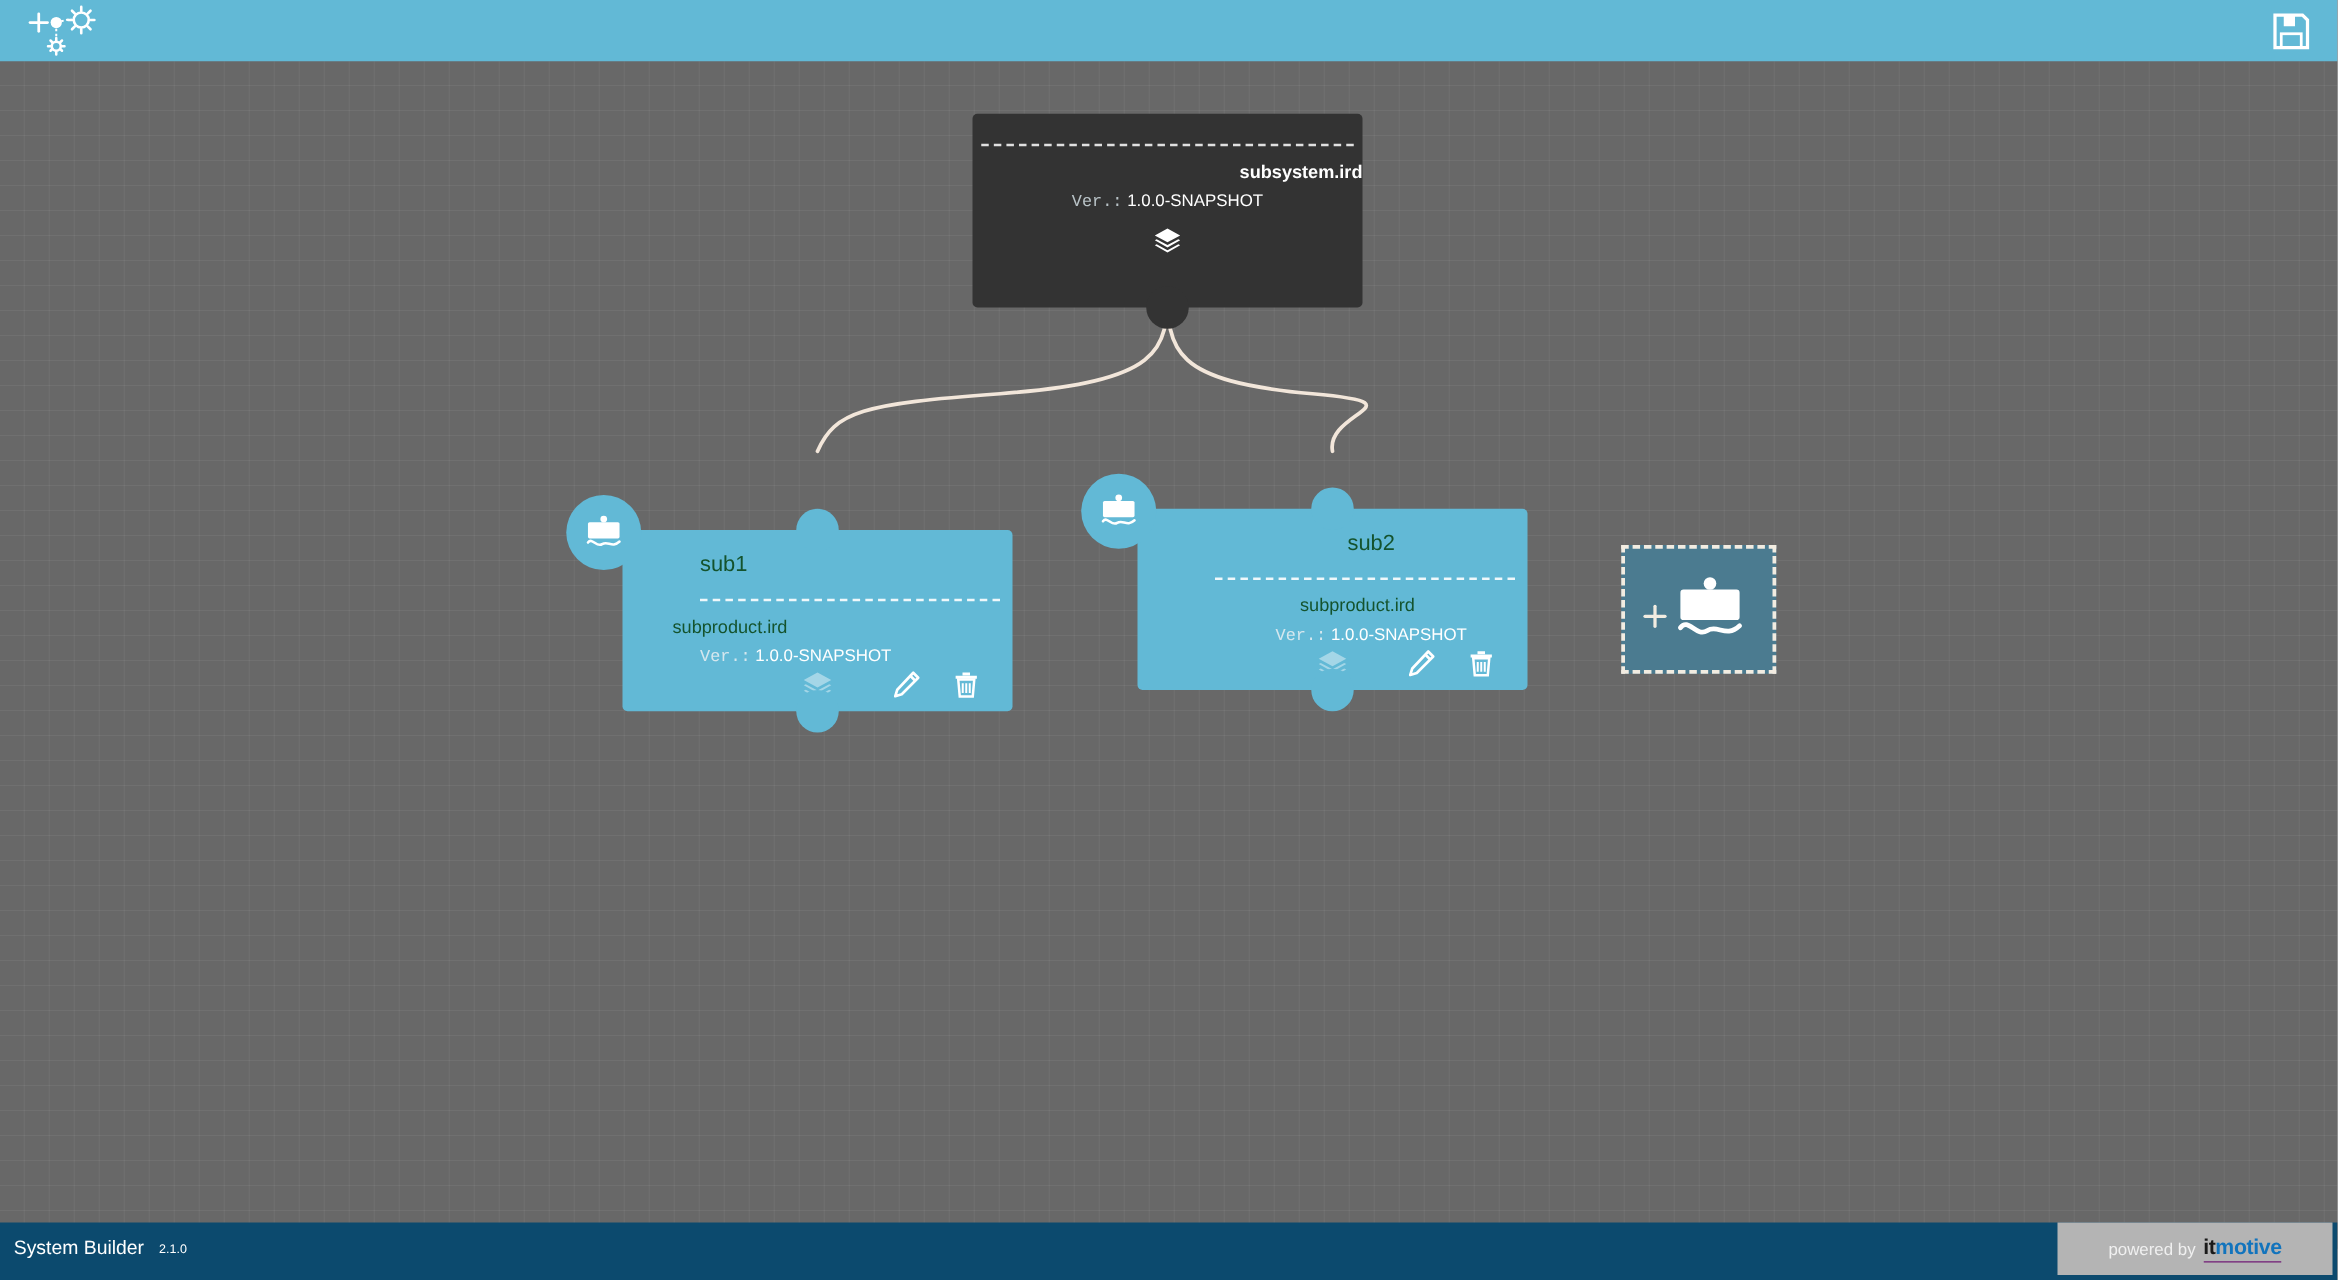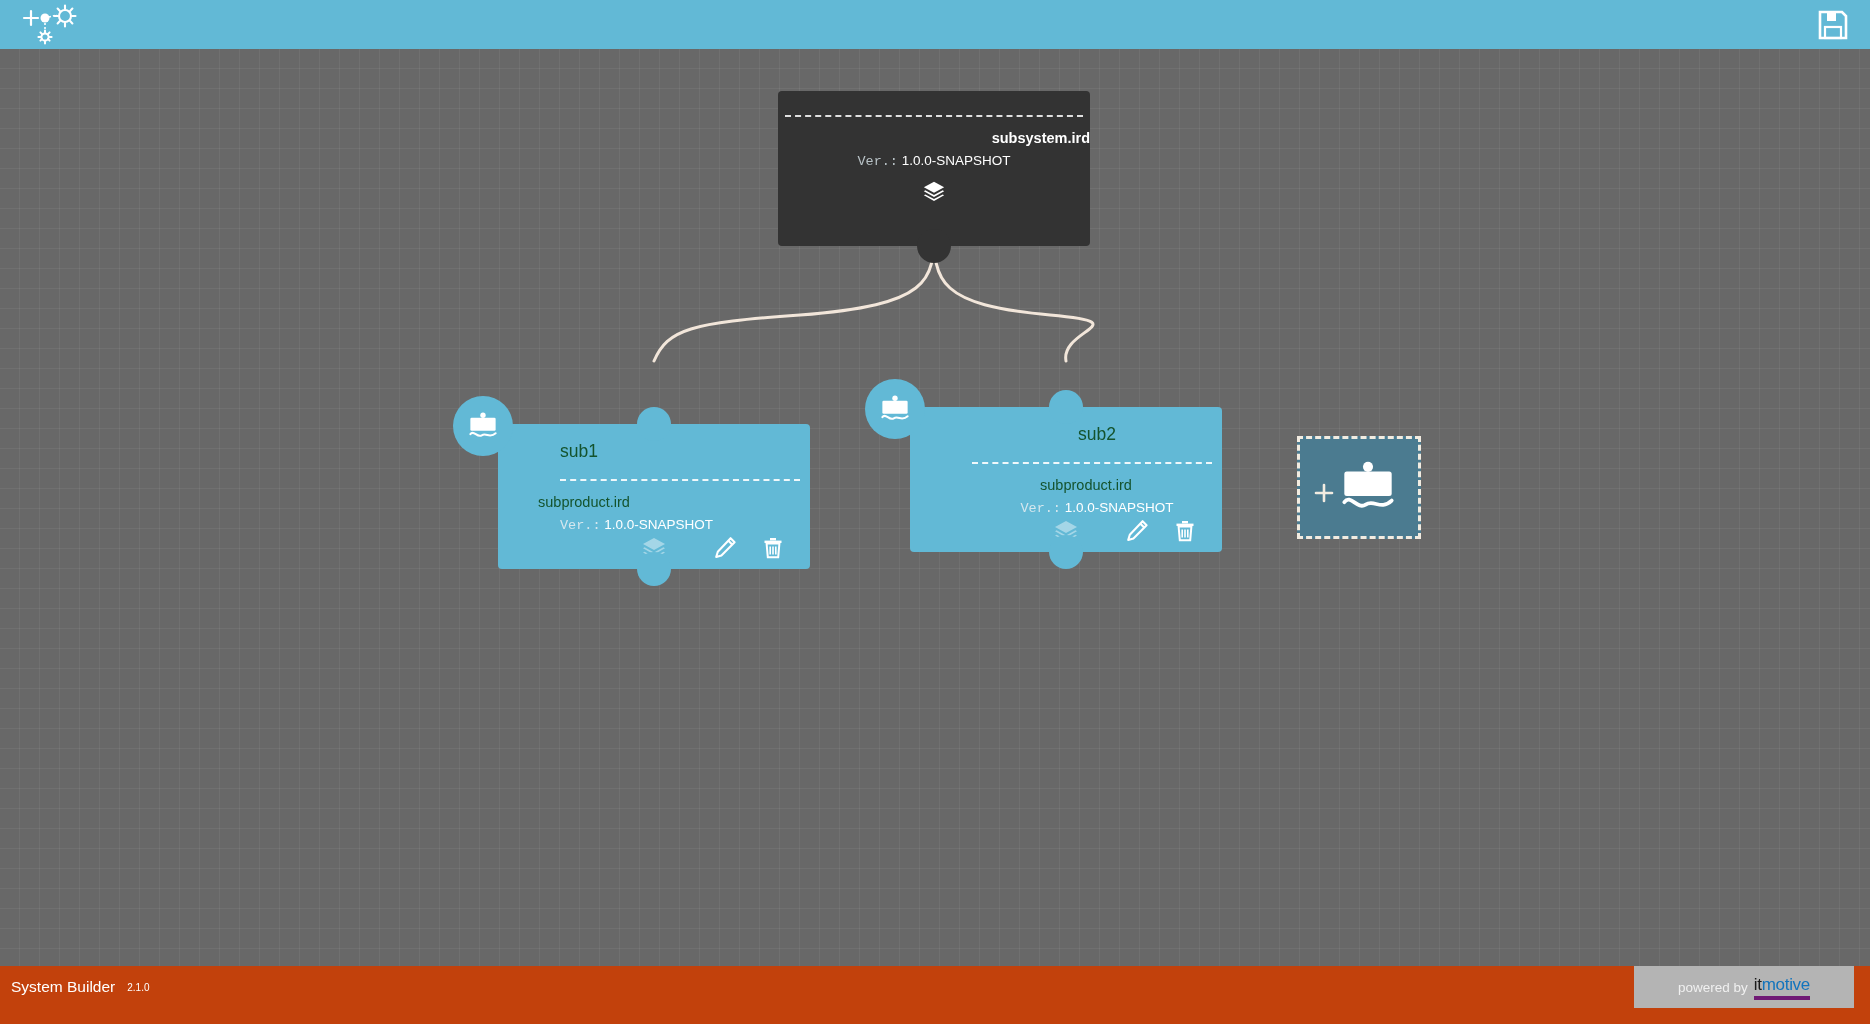--- a/index.html
+++ b/index.html
@@ -205,51 +205,51 @@
     left: 14px; top: 44px;
     width: 20px; height: 20px;
   }
   .add-slot .prod-icon { margin-left: 18px; }
 
   
   .footer {
     position: absolute;
     left: 0; bottom: 0;
     width: 1870px;
-    height: 58px;
-    background: #c2410c;
+    height: 46px;
+    background: #0c4a6e;
     z-index: 40;
   }
   .footer-brand {
     position: absolute;
     left: 11px; top: 0;
     height: 42px;
     display: flex;
     align-items: center;
     gap: 12px;
     color: #ffffff;
   }
   .footer-name { font-size: 15.5px; }
   .footer-version { font-size: 10px; }
 
   .footer-powered {
     position: absolute;
-    right: 16px; top: 0;
+    right: 4px; top: 0;
     width: 220px; height: 42px;
     background: #b4b4b4;
     display: flex;
     align-items: center;
     justify-content: center;
     gap: 6px;
   }
   .pw-text { font-size: 13.5px; color: #f0f0f0; }
   .pw-logo {
     font-size: 17px;
-    font-weight: normal;
-    border-bottom: 4px solid #701a75;
+    font-weight: bold;
+    border-bottom: 1px solid #701a75;
     padding-bottom: 1px;
     letter-spacing: -0.3px;
   }
   .pw-it { color: #1a1a1a; }
   .pw-motive { color: #1274bd; }
 </style>
 </head>
 <body>
 
 <div id="app">

